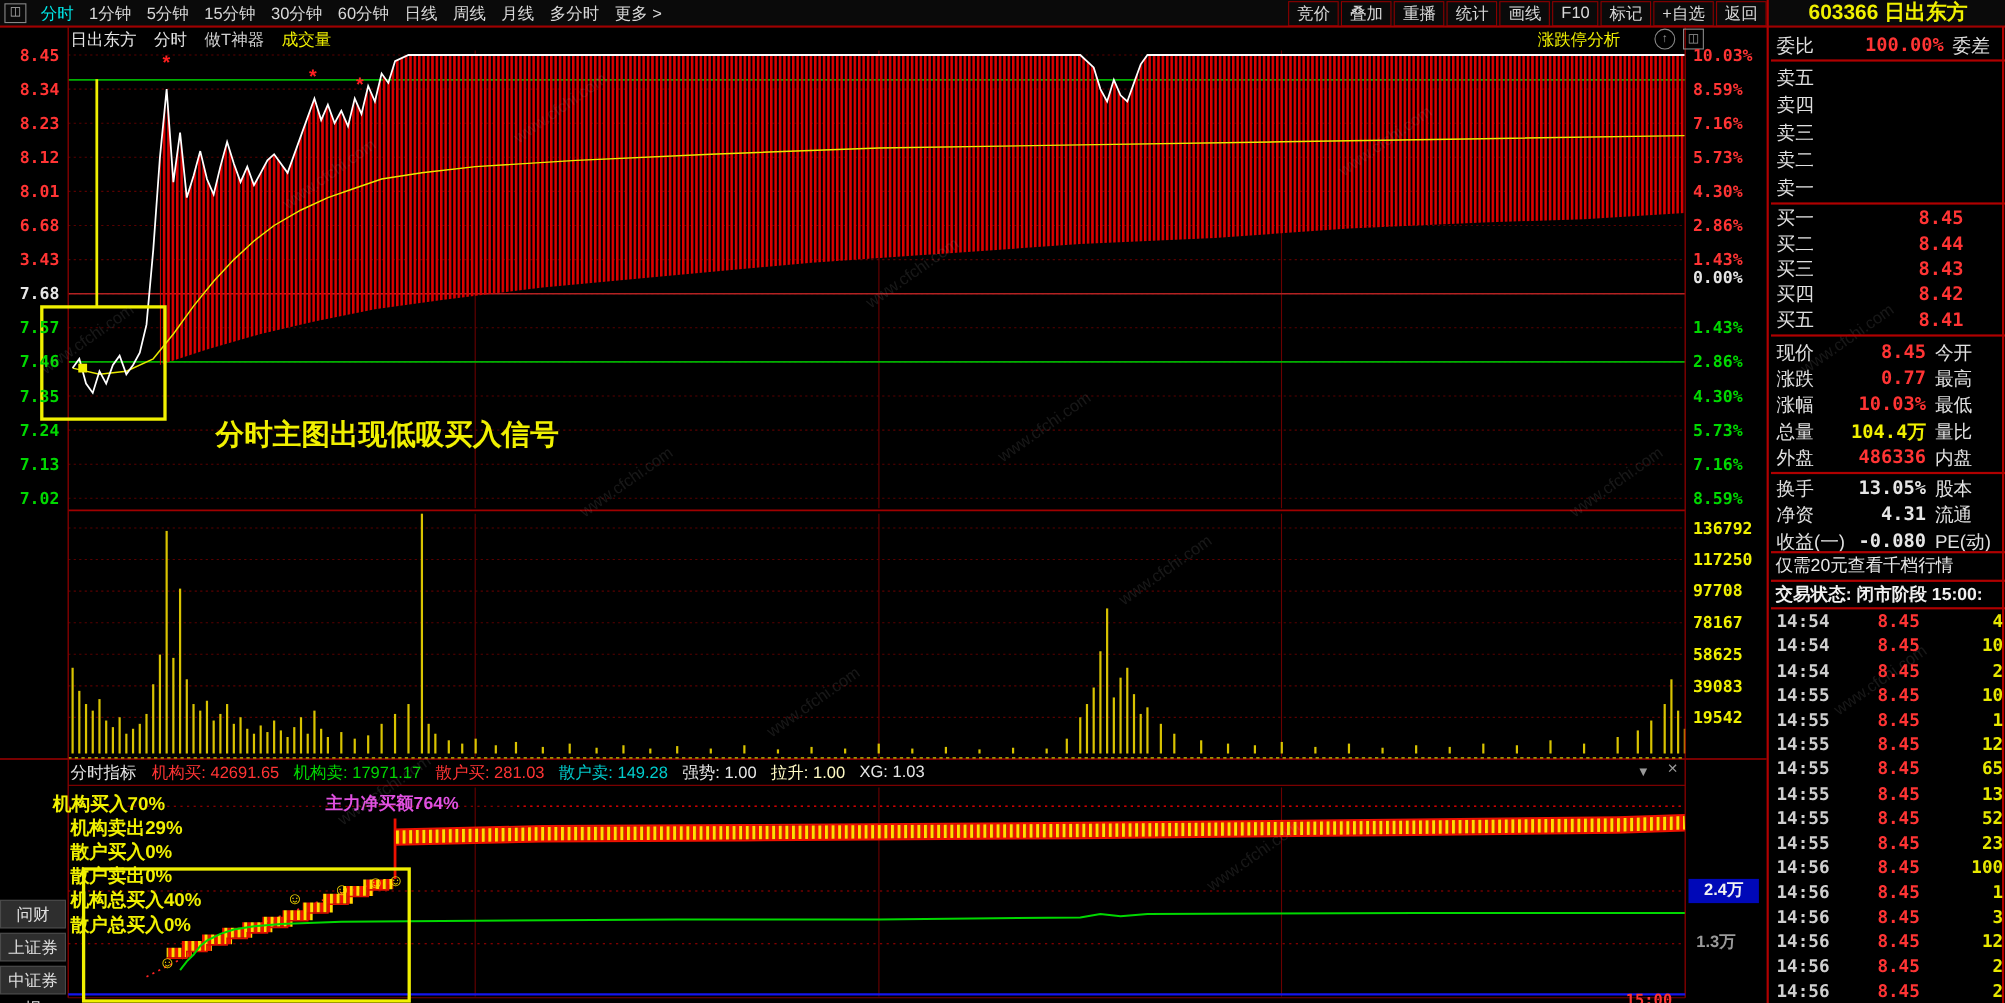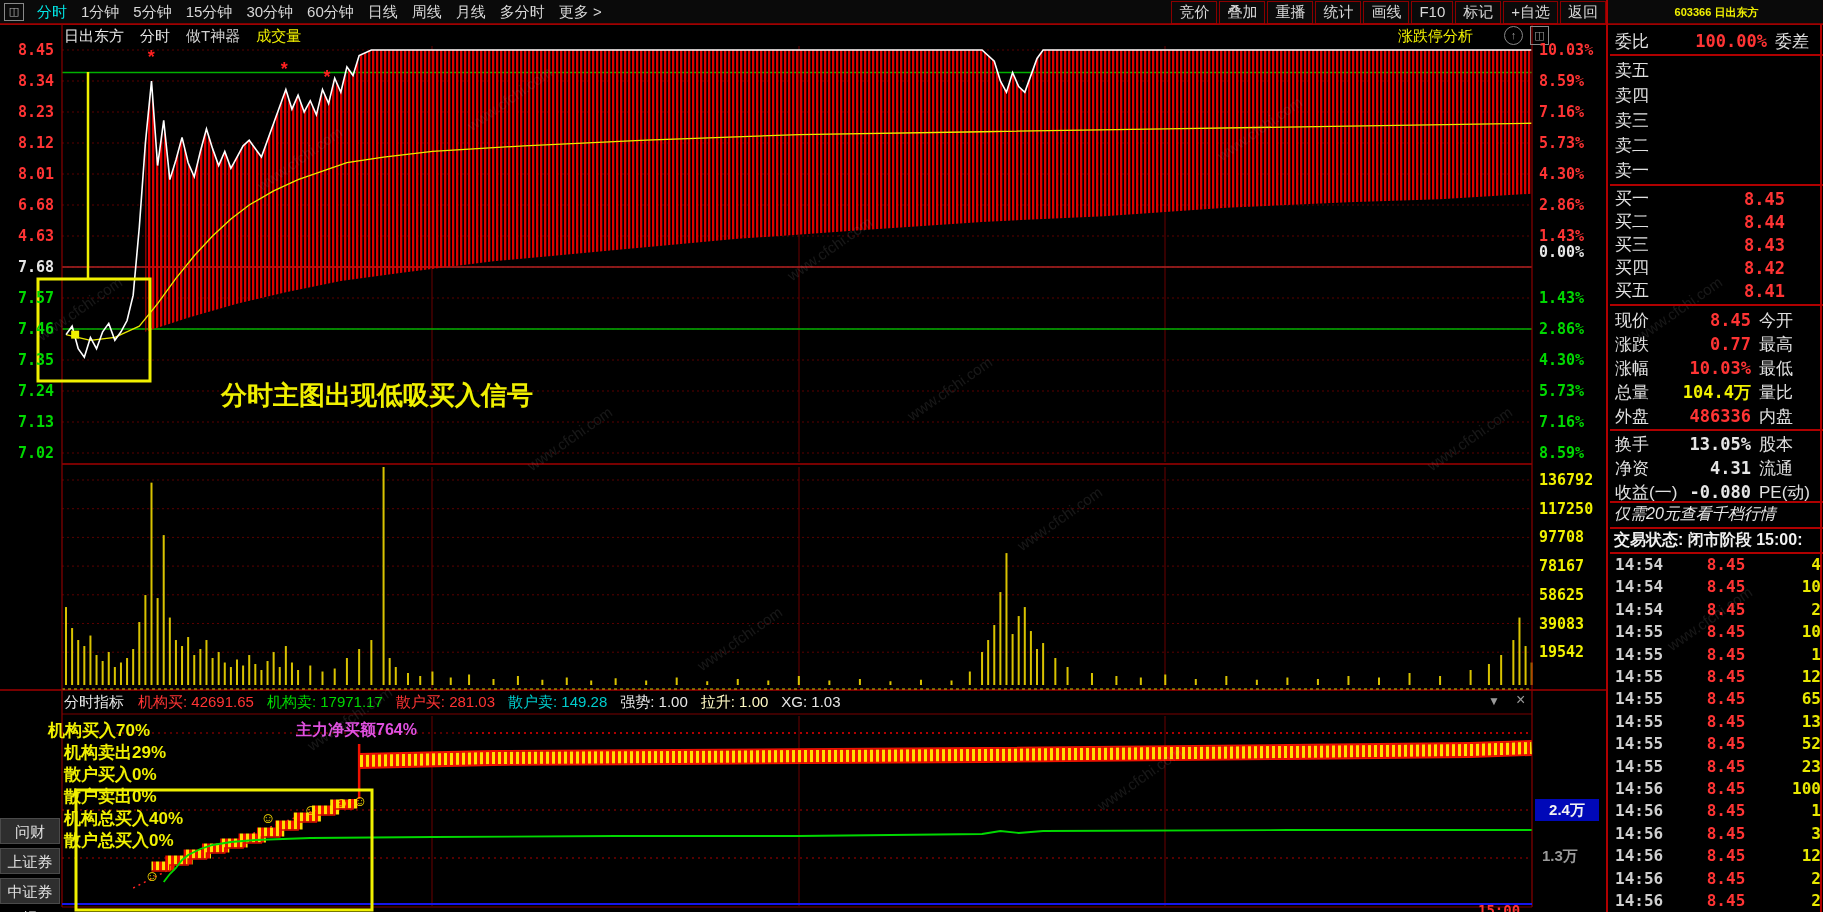--- a/index.html
+++ b/index.html
@@ -11,40 +11,40 @@
   
   #topbar{position:absolute;left:0;top:0;width:1823px;height:24px;background:#0a0a0a;
           border-bottom:1px solid #a00000;display:flex;align-items:center;font-size:15px;}
   #win-icon{width:18px;height:16px;border:1px solid #888;margin:0 6px 0 4px;color:#bbb;
             font-size:11px;line-height:15px;text-align:center;}
   .period{margin:0 7px;color:#d8d8d8;cursor:default;white-space:nowrap;}
   .period.active{color:#00e8e8;}
   #topbar-spacer{flex:1}
   .tb-btn{border:1px solid #8a0000;color:#d8d8d8;padding:1px 7px;margin:0 1px;font-size:15px;white-space:nowrap;}
   #stock-title{position:absolute;left:1610px;top:0;width:213px;height:24px;text-align:center;
-               color:#f0f000;font-weight:bold;font-size:11px;line-height:24px;}
+               color:#f0f000;font-weight:bold;font-size:19px;line-height:24px;}
   
   .hdr-item{margin-right:16px;font-size:15px;}
   
   #panel{position:absolute;left:1610px;top:24px;width:213px;height:888px;font-size:17px;}
   .prow{position:absolute;left:0;width:213px;display:flex;align-items:center;padding:0 2px 0 5px;box-sizing:border-box;}
   .prow .lbl{color:#e0e0e0;}
   .prow .val{flex:1;text-align:right;padding-right:8px;}
   .prow .lbl2{width:62px;color:#e0e0e0;text-align:left;}
   .pdiv{position:absolute;left:0;width:213px;height:2px;background:#b00000;}
   .tick-row{position:absolute;left:0;width:211px;display:flex;font-size:16px;}
   .tick-row .t{width:58px;color:#cfcfcf;padding-left:5px;}
   .tick-row .p{flex:1;text-align:center;color:#ff3434;}
   .tick-row .v{width:42px;text-align:right;color:#e8e800;}
   
   .side-btn{position:absolute;left:0;width:60px;height:26px;background:#2e2e2e;border:1px solid #4a4a4a;
             color:#e0e0e0;font-size:15px;text-align:center;line-height:26px;box-sizing:border-box;}
   .wm{position:absolute;color:rgba(170,170,170,0.14);font-size:15px;transform:rotate(-35deg);white-space:nowrap;}
   .axis-lab{position:absolute;font-size:15px;font-weight:bold;font-family:"DejaVu Sans Mono","Liberation Mono",monospace;}
-  .ann{position:absolute;color:#f0f000;font-weight:bold;white-space:nowrap;margin-left:25px;}
+  .ann{position:absolute;color:#f0f000;font-weight:bold;white-space:nowrap;}
   .smiley{position:absolute;color:#ffe000;font-size:15px;}
   .star{position:absolute;color:#ff2020;font-size:18px;font-weight:bold;}
 </style>
 </head>
 <body>
 
 <div id="app">
 
   <div id="topbar">
     <div id="win-icon">◫</div>
@@ -268,21 +268,21 @@
   <div class="abs gry" style="left:1504px;top:26px;width:17px;height:17px;border:1px solid #888;border-radius:50%;font-size:11px;text-align:center;line-height:16px;">↑</div>
   <div class="abs gry" style="left:1530px;top:26px;width:17px;height:17px;border:1px solid #888;font-size:11px;text-align:center;line-height:16px;">◫</div>
 
   <div id="price-axis">
       <div class="axis-lab red" style="left: 0px; top: 41px; width: 54px; text-align: right;">8.45</div>
       <div class="axis-lab red" style="left: 0px; top: 72px; width: 54px; text-align: right;">8.34</div>
       <div class="axis-lab red" style="left: 0px; top: 103px; width: 54px; text-align: right;">8.23</div>
       <div class="axis-lab red" style="left: 0px; top: 134px; width: 54px; text-align: right;">8.12</div>
       <div class="axis-lab red" style="left: 0px; top: 165px; width: 54px; text-align: right;">8.01</div>
       <div class="axis-lab red" style="left: 0px; top: 196px; width: 54px; text-align: right;">6.68</div>
-      <div class="axis-lab red" style="left: 0px; top: 227px; width: 54px; text-align: right;">4.63</div>
+      <div class="axis-lab red" style="left: 0px; top: 227px; width: 54px; text-align: right;">3.43</div>
       <div class="axis-lab wht" style="left: 0px; top: 258px; width: 54px; text-align: right;">7.68</div>
       <div class="axis-lab grn" style="left: 0px; top: 289px; width: 54px; text-align: right;">7.57</div>
       <div class="axis-lab grn" style="left: 0px; top: 320px; width: 54px; text-align: right;">7.46</div>
       <div class="axis-lab grn" style="left: 0px; top: 351px; width: 54px; text-align: right;">7.35</div>
       <div class="axis-lab grn" style="left: 0px; top: 382px; width: 54px; text-align: right;">7.24</div>
       <div class="axis-lab grn" style="left: 0px; top: 413px; width: 54px; text-align: right;">7.13</div>
       <div class="axis-lab grn" style="left: 0px; top: 444px; width: 54px; text-align: right;">7.02</div>
     </div>
   <div id="pct-axis">
       <div class="axis-lab red" style="left: 1539px; top: 41px; width: 64px;">10.03%</div>
@@ -456,21 +456,21 @@
         </div>
         <div class="prow" style="top: 456px; height: 24px;">
           <span class="lbl">收益(一)</span>
           <span class="val num wht">-0.080</span>
           <span class="lbl2">PE(动)</span>
         </div>
         <div class="pdiv" style="top: 477px;"></div>
         <div class="pdiv" style="top: 503px;"></div>
         <div class="pdiv" style="top: 528px;"></div>
       </div>
-    <div class="abs" style="left:0;top:480px;width:213px;height:22px;color:#e8e8e8;font-size:16px;padding-left:4px;box-sizing:border-box;font-style:italic;">仅需20元查看千档行情</div>
+    <div class="abs" style="left:0;top:480px;width:213px;height:22px;color:#e8e8e8;font-size:16px;padding-left:4px;box-sizing:border-box;">仅需20元查看千档行情</div>
     <div class="abs" style="left:0;top:506px;width:213px;height:22px;color:#f0f0f0;font-size:16px;font-weight:bold;padding-left:4px;box-sizing:border-box;white-space:nowrap;">交易状态: 闭市阶段 15:00:</div>
     <div id="tick-list">
         <div class="tick-row num" style="top: 531px;">
           <span class="t">14:54</span>
           <span class="p">8.45</span>
           <span class="v">4</span>
         </div>
         <div class="tick-row num" style="top: 553.4px;">
           <span class="t">14:54</span>
           <span class="p">8.45</span>

